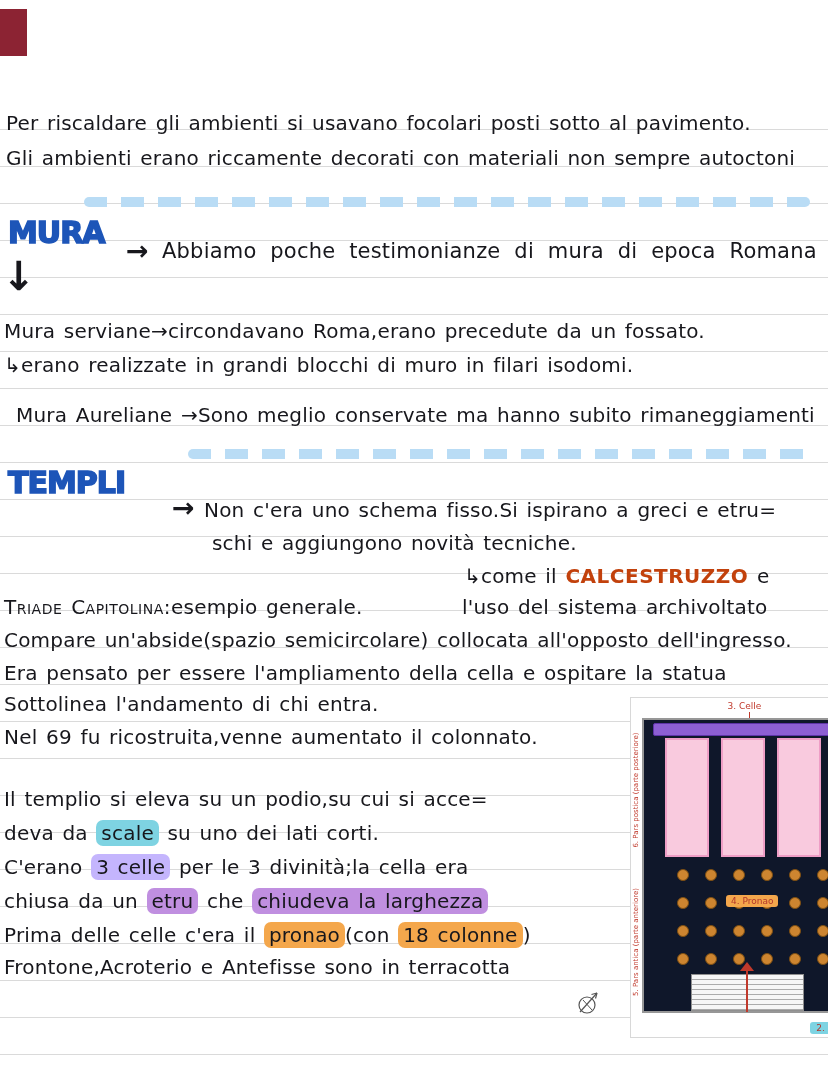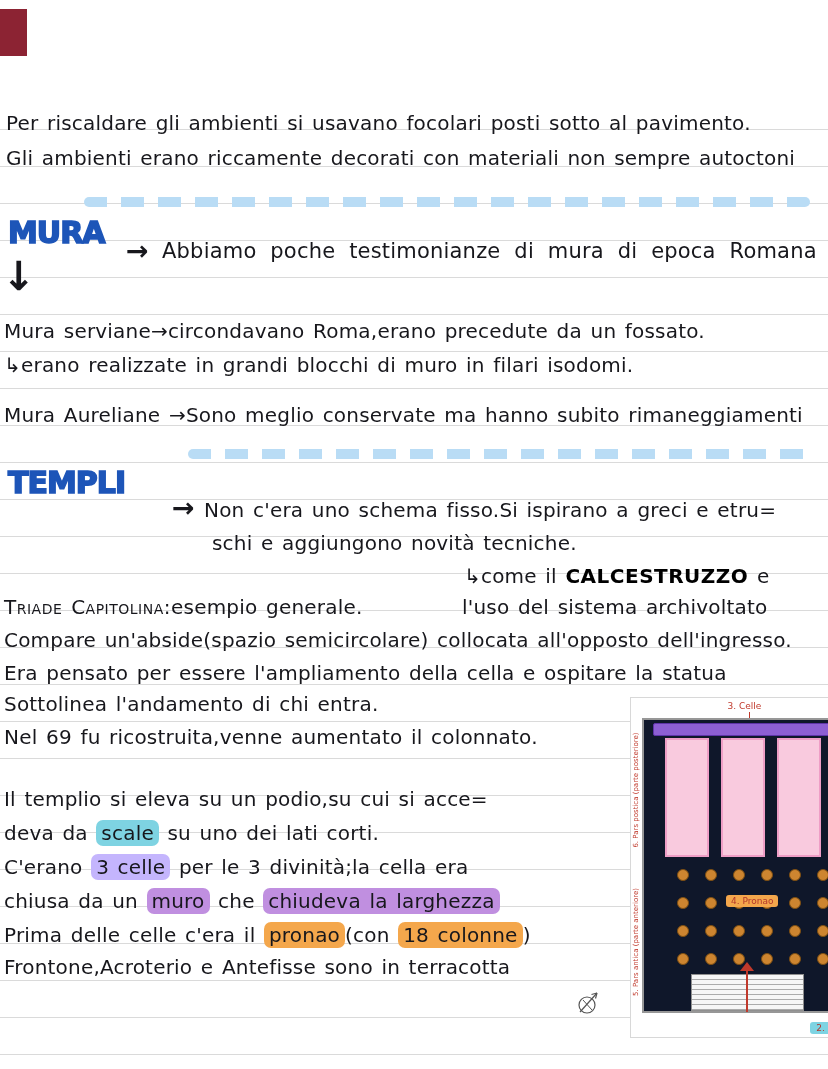--- a/index.html
+++ b/index.html
@@ -14,21 +14,21 @@
            -webkit-text-stroke:1.6px #1d55b8;letter-spacing:-1px;}
   .arrow{position:absolute;font-size:27px;line-height:1;font-weight:bold;}
   .down-arrow{position:absolute;font-size:40px;line-height:1;font-weight:bold;}
   .sep{position:absolute;height:10px;border-radius:6px;
        background:repeating-linear-gradient(90deg,#b9dcf5 0 23px,transparent 23px 37px);}
   .hl{padding:1px 5px;border-radius:7px;}
   .hl-cyan{background:#7ed3e2;}
   .hl-pink{background:#c4b5fd;}
   .hl-purple{background:#c08fe0;}
   .hl-orange{background:#f4a74c;}
-  .calc{color:#000000;font-weight:bold;letter-spacing:0.5px;}
+  .calc{color:#c2410c;font-weight:bold;letter-spacing:0.5px;}
   .smallcaps{font-variant:small-caps;letter-spacing:0.5px;}
 
   
   .diagram{position:absolute;left:630px;top:697px;width:229px;height:341px;background:#fff;border:1px solid #d8d8d8;}
   .d-title{position:absolute;top:3px;left:0;width:100%;text-align:center;font-size:9px;color:#c0392b;}
   .d-tick{position:absolute;left:118px;top:14px;width:1px;height:6px;background:#c0392b;}
   .plan{position:absolute;left:11px;top:20px;width:206px;height:295px;border:2px solid #979797;background:#0f172a;}
   .muro-bar{position:absolute;left:9px;top:3px;width:180px;height:13px;background:#8d5fd3;border:1px solid #5e34a8;border-radius:2px;}
   .cella{position:absolute;top:18px;width:44px;height:119px;background:#f9cade;border:2px solid #ef9ec6;}
   .c1{left:21px;}.c2{left:77px;}.c3{left:133px;}
@@ -58,21 +58,21 @@
 <div class="hw" style="left:6px;top:145px">Gli ambienti erano riccamente decorati con materiali non sempre autoctoni</div>
 
 <div class="sep" style="left:84px;top:197px;width:726px"></div>
 
 <div class="heading" style="left:8px;top:218px">MURA</div>
 <div class="arrow" style="left:126px;top:237px">→</div>
 <div class="hw wide" style="left:162px;top:238px">Abbiamo poche testimonianze di mura di epoca Romana</div>
 <div class="down-arrow" style="left:2px;top:256px">↓</div>
 <div class="hw" style="left:4px;top:318px">Mura serviane→circondavano Roma,erano precedute da un fossato.</div>
 <div class="hw" style="left:4px;top:352px">↳erano realizzate in grandi blocchi di muro in filari isodomi.</div>
-<div class="hw" style="left:4px;top:402px">Mura Aureliane →Sono meglio conservate ma hanno subito rimaneggiamenti</div>
+<div class="hw" style="left:16px;top:402px">Mura Aureliane →Sono meglio conservate ma hanno subito rimaneggiamenti</div>
 
 <div class="sep" style="left:188px;top:449px;width:622px"></div>
 
 <div class="heading" style="left:8px;top:468px">TEMPLI</div>
 <div class="arrow" style="left:172px;top:494px">→</div>
 <div class="hw" style="left:204px;top:497px">Non c'era uno schema fisso.Si ispirano a greci e etru=</div>
 <div class="hw" style="left:212px;top:530px">schi e aggiungono novità tecniche.</div>
 
 <div class="hw" style="left:464px;top:563px"><span>↳come il </span><span class="calc">CALCESTRUZZO</span><span> e</span></div>
 
@@ -80,21 +80,21 @@
 <div class="hw" style="left:462px;top:594px">l'uso del sistema archivoltato</div>
 
 <div class="hw" style="left:4px;top:627px">Compare un'abside(spazio semicircolare) collocata all'opposto dell'ingresso.</div>
 <div class="hw" style="left:4px;top:660px">Era pensato per essere l'ampliamento della cella e ospitare la statua</div>
 <div class="hw" style="left:4px;top:691px">Sottolinea l'andamento di chi entra.</div>
 <div class="hw" style="left:4px;top:724px">Nel 69 fu ricostruita,venne aumentato il colonnato.</div>
 
 <div class="hw" style="left:4px;top:786px">Il templio si eleva su un podio,su cui si acce=</div>
 <div class="hw" style="left:4px;top:820px"><span>deva da </span><span class="hl hl-cyan">scale</span><span> su uno dei lati corti.</span></div>
 <div class="hw" style="left:4px;top:854px"><span>C'erano </span><span class="hl hl-pink">3 celle</span><span> per le 3 divinità;la cella era</span></div>
-<div class="hw" style="left:4px;top:888px"><span>chiusa da un </span><span class="hl hl-purple">muro</span><span> che </span><span class="hl hl-purple">chiudeva la larghezza</span></div>
+<div class="hw" style="left:4px;top:888px"><span>chiusa da un </span><span class="hl hl-purple">etru</span><span> che </span><span class="hl hl-purple">chiudeva la larghezza</span></div>
 <div class="hw" style="left:4px;top:922px"><span>Prima delle celle c'era il </span><span class="hl hl-orange">pronao</span><span>(con </span><span class="hl hl-orange">18 colonne</span><span>)</span></div>
 <div class="hw" style="left:4px;top:954px">Frontone,Acroterio e Antefisse sono in terracotta</div>
 
 <div class="diagram">
   <div class="d-title">3. Celle</div>
   <div class="d-tick"></div>
   <div class="plan">
     <div class="muro-bar"></div>
     <div class="cella c1"></div>
     <div class="cella c2"></div>

